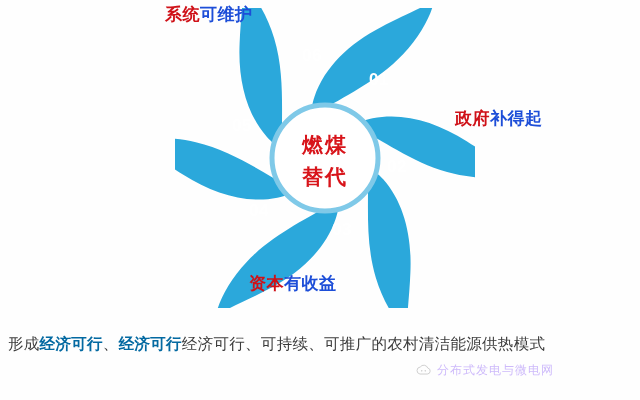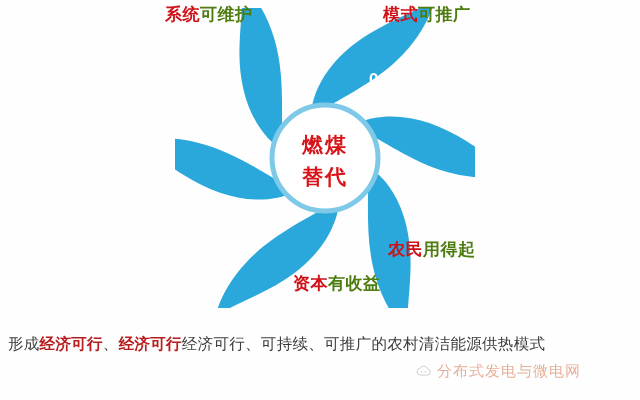--- a/index.html
+++ b/index.html
@@ -53,57 +53,57 @@
   .outer-label {
     position: absolute;
     white-space: nowrap;
     font-family: "DejaVu Sans", "Liberation Sans", sans-serif;
     font-size: 17px;
     font-weight: bold;
     letter-spacing: 0.5px;
     line-height: 1;
   }
   .hl  { color: #cf1118; text-align: right; }
-  .rest{ color: #4d7c0f; }
+  .rest{ color: #1d4ed8; }
 
   #label-01 { left: 455px; top: 110px; }
   #label-02 { left: 388px; top: 241px; }
-  #label-03 { left: 249px; top: 275px; margin-left: 44px; }
+  #label-03 { left: 249px; top: 275px; }
   #label-04 { left:  88px; top: 148px; }
   #label-05 { left: 165px; top:   6px; }
   #label-06 { left: 383px; top:   6px; }
 
   
   #caption {
     position: absolute;
     left: 8px;
     top: 330px;
     width: 624px;
     font-family: "DejaVu Sans", "Liberation Sans", sans-serif;
     font-size: 15.5px;
     color: #3c3c3c;
     line-height: 1.85;
     letter-spacing: 0.3px;
   }
-  #caption .em { color: #b91c1c; font-weight: bold; }
+  #caption .em { color: #0369a1; font-weight: bold; }
 
   
   #watermark {
     position: absolute;
     left: 415px;
     top: 362px;
     display: flex;
     align-items: center;
     gap: 5px;
     opacity: 0.42;
   }
   #watermark .wm-text {
     font-family: "DejaVu Sans", "Liberation Sans", sans-serif;
-    font-size: 15px;
-    color: #c2410c;
+    font-size: 12px;
+    color: #8b5cf6;
     letter-spacing: 1px;
     white-space: nowrap;
   }
   #watermark .wm-logo {
     width: 17px; height: 17px;
     display: block;
   }
 </style>
 </head>
 <body>
@@ -155,28 +155,25 @@
     <text class="petal-number" x="167" y="227" text-anchor="middle">03</text>
     <text class="petal-number" x="84" y="208" text-anchor="middle">04</text>
     <text class="petal-number" x="67" y="123" text-anchor="middle">05</text>
     <text class="petal-number" x="137" y="53" text-anchor="middle">06</text>
   </svg>
 
   <div class="outer-label" id="label-05">
     <span class="hl">系统</span><span class="rest">可维护</span>
   </div>
 
-  <div class="outer-label" id="label-06">
-    <span class="hl">模式</span><span class="rest">可推广</span>
+
+  <div class="outer-label" id="label-01">
+    <span class="hl">政府</span><span class="rest">补得起</span>
   </div>
 
-
-  <div class="outer-label" id="label-02">
-    <span class="hl">农民</span><span class="rest">用得起</span>
-  </div>
 
   <div class="outer-label" id="label-03">
     <span class="hl">资本</span><span class="rest">有收益</span>
   </div>
 
 </div>
 
 <div id="caption"><span>形成</span><span class="em">经济可行</span><span>、</span><span class="em">经济可行</span><span>经济可行、可持续、可推广的农村清洁能源供热模式</span></div>
 
 <div id="watermark">

